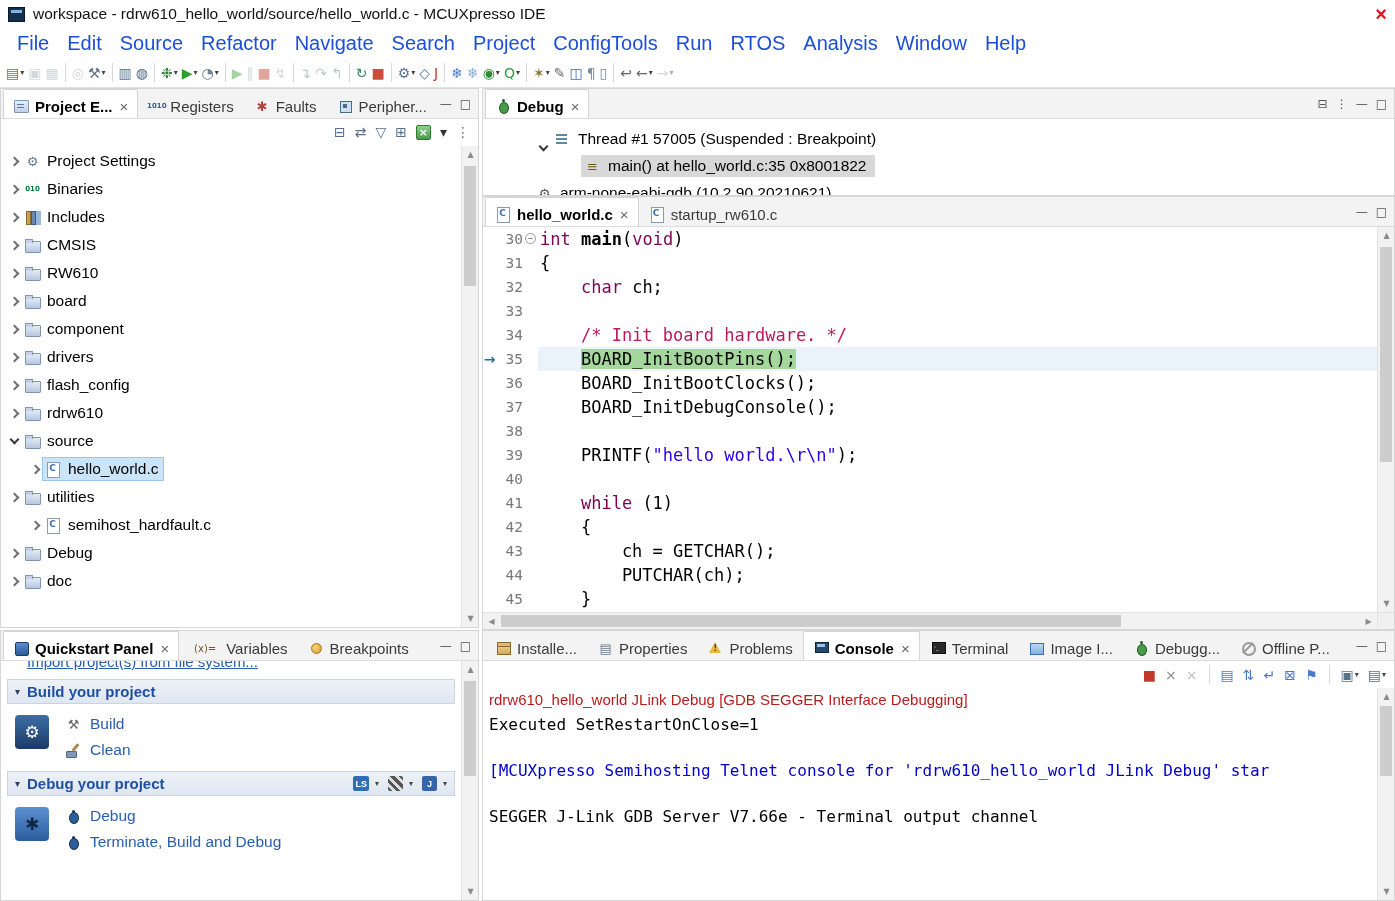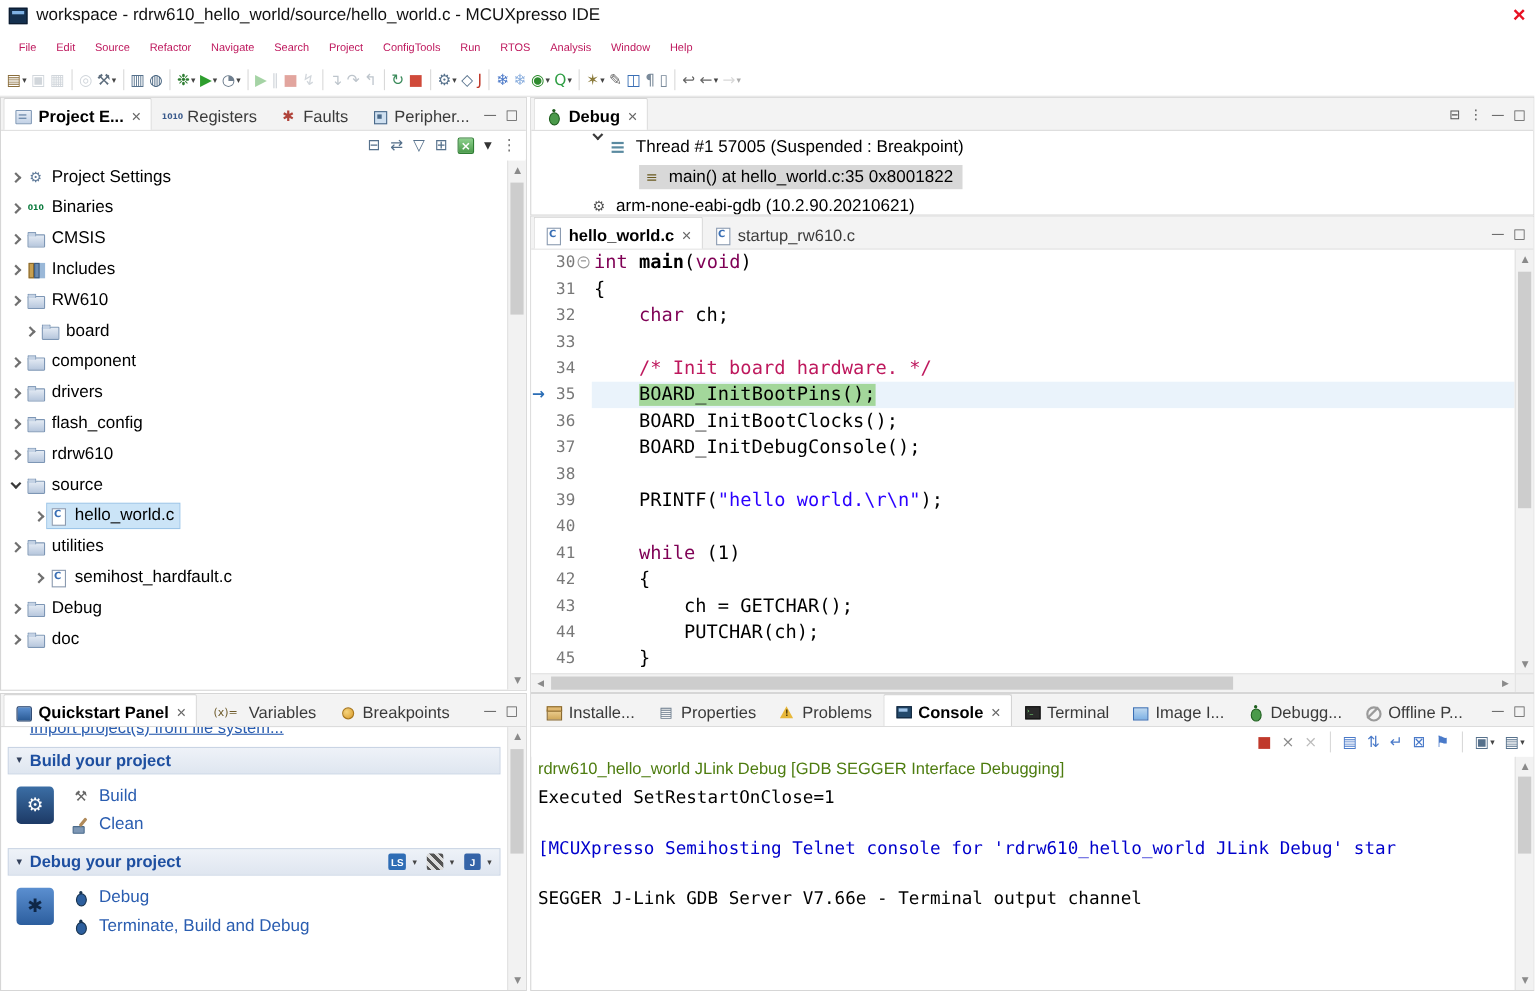--- a/index.html
+++ b/index.html
@@ -9,21 +9,21 @@
 
   
   .titlebar{height:28px;display:flex;align-items:center;gap:8px;padding:0 8px;position:relative}
   .win-icon{width:17px;height:15px;background:#14304f;border:1px solid #0a1a2c;position:relative;flex:none}
   .win-icon::after{content:"";position:absolute;left:2px;top:2px;width:11px;height:3px;background:#7fb2e5}
   .win-title{font-size:15.5px;color:#111;white-space:nowrap}
   .win-close{position:absolute;right:8px;top:1px;color:#e81123;font-size:20px;font-weight:bold;line-height:26px;cursor:default}
 
   
   .menubar{height:30px;display:flex;align-items:center;padding-left:8px}
-  .menu-item{padding:4px 9px;font-size:10px;color:#be185d;white-space:nowrap}
+  .menu-item{padding:4px 9px;font-size:20px;color:#1d4ed8;white-space:nowrap}
 
   
   .toolbar{height:30px;display:flex;align-items:center;padding:0 4px;border-bottom:1px solid #e3e3e3;overflow:hidden}
   .tbtn{height:24px;display:inline-flex;align-items:center;justify-content:center;padding:0 2px;border-radius:3px;flex:none}
   .tglyph{font-family:"DejaVu Sans",sans-serif;font-size:14px;line-height:1}
   .dd{font-family:"DejaVu Sans",sans-serif;font-size:8px;color:#444;margin-left:1px}
   .tsep{width:1px;height:19px;background:#d9d9d9;margin:0 4px;flex:none}
   .dim{opacity:.45}
 
   
@@ -93,21 +93,21 @@
 
   
   .tree{position:absolute;top:57px;left:0;right:17px;bottom:0;overflow:hidden;font-size:15.5px;padding-top:1px}
   .trow{height:28px;display:flex;align-items:center}
   .tlabel-box{display:flex;align-items:center;gap:6px;padding:2px 5px 2px 2px}
   .tlabel-box.selected{background:#cbe4f7;outline:1px solid #9cc5e8}
   .tlabel{white-space:nowrap}
 
   
   .debug-rows{position:absolute;top:31px;left:0;right:0;bottom:0;overflow:hidden;padding-top:3px;font-size:15.5px}
-  .drow{height:27px;display:flex;align-items:flex-start;white-space:nowrap}
+  .drow{height:27px;display:flex;align-items:flex-end;white-space:nowrap}
   .drow-content{display:flex;align-items:center;gap:7px;padding:2px 8px 2px 3px}
   .drow-content.sel{background:#d8d8d8}
 
   
   .code-area{position:absolute;top:30px;left:0;right:17px;bottom:17px;overflow:hidden;background:#fff}
   .cl{display:flex;height:24px;line-height:24px;font-family:"DejaVu Sans Mono",monospace;font-size:17px;white-space:pre}
   .cl-marker{width:13px;flex:none;display:flex;align-items:center;justify-content:center}
   .ip-arrow{color:#2a6db5;font-weight:bold;font-size:14px;font-family:"DejaVu Sans",sans-serif}
   .cl-num{width:27px;flex:none;text-align:right;color:#787878;font-size:14.5px}
   .cl-fold{width:15px;flex:none;position:relative}
@@ -137,21 +137,21 @@
   .qs-body{display:flex;gap:16px;padding:5px 6px 9px 14px;align-items:flex-start}
   .bigicon{width:34px;height:34px;border-radius:4px;display:flex;align-items:center;justify-content:center;flex:none;font-family:"DejaVu Sans",sans-serif;font-size:17px;color:#fff;margin-top:3px}
   .big-build{background:linear-gradient(#3b6ea5,#1d3a66)}
   .big-debug{background:linear-gradient(#5b8fd0,#2c5e9e);color:#0f2747}
   .qs-links{display:flex;flex-direction:column;gap:8px;padding-top:3px}
   .qs-link{display:flex;gap:8px;align-items:center;color:#2a5db0;font-size:15.5px;white-space:nowrap}
 
   
   .console-toolbar{border-bottom:none;height:27px}
   .con-body{position:absolute;top:57px;left:0;right:17px;bottom:0;overflow:hidden;padding:1px 6px}
-  .con-header{font-size:15px;color:#4d7c0f;padding:2px 0 5px}
+  .con-header{font-size:15px;color:#b91c1c;padding:2px 0 5px}
   .con-line{font-family:"DejaVu Sans Mono",monospace;font-size:16px;line-height:23px;min-height:23px;white-space:pre}
   .style-info{color:#0000cc}
   .style-plain{color:#000}
 
   
   .sb-v{position:absolute;width:17px;background:#f2f2f2;border-left:1px solid #e2e2e2}
   .sb-h{position:absolute;height:17px;background:#f2f2f2;border-top:1px solid #e2e2e2}
   .sb-btn{position:absolute;color:#8a8a8a;font-size:8px;width:17px;height:17px;display:flex;align-items:center;justify-content:center;font-family:"DejaVu Sans",sans-serif}
   .sb-v .up{top:0;left:0}.sb-v .dn{bottom:0;left:0}
   .sb-h .lf{left:0;top:0}.sb-h .rt{right:0;top:0}
@@ -379,39 +379,39 @@
           <div class="trow" style="padding-left: 10px;">
             <span class="chev"></span>
             <span class="tlabel-box">
               <span class="ic ic-binaries"></span>
               <span class="tlabel">Binaries</span>
             </span>
           </div>
           <div class="trow" style="padding-left: 10px;">
             <span class="chev"></span>
             <span class="tlabel-box">
-              <span class="ic ic-folder"></span>
-              <span class="tlabel">CMSIS</span>
-            </span>
-          </div>
-          <div class="trow" style="padding-left: 10px;">
-            <span class="chev"></span>
-            <span class="tlabel-box">
               <span class="ic ic-includes"></span>
               <span class="tlabel">Includes</span>
             </span>
           </div>
           <div class="trow" style="padding-left: 10px;">
             <span class="chev"></span>
             <span class="tlabel-box">
               <span class="ic ic-folder"></span>
+              <span class="tlabel">CMSIS</span>
+            </span>
+          </div>
+          <div class="trow" style="padding-left: 10px;">
+            <span class="chev"></span>
+            <span class="tlabel-box">
+              <span class="ic ic-folder"></span>
               <span class="tlabel">RW610</span>
             </span>
           </div>
-          <div class="trow" style="padding-left: 10px; margin-left: 13px;">
+          <div class="trow" style="padding-left: 10px;">
             <span class="chev"></span>
             <span class="tlabel-box">
               <span class="ic ic-folder"></span>
               <span class="tlabel">board</span>
             </span>
           </div>
           <div class="trow" style="padding-left: 10px;">
             <span class="chev"></span>
             <span class="tlabel-box">
               <span class="ic ic-folder"></span>

